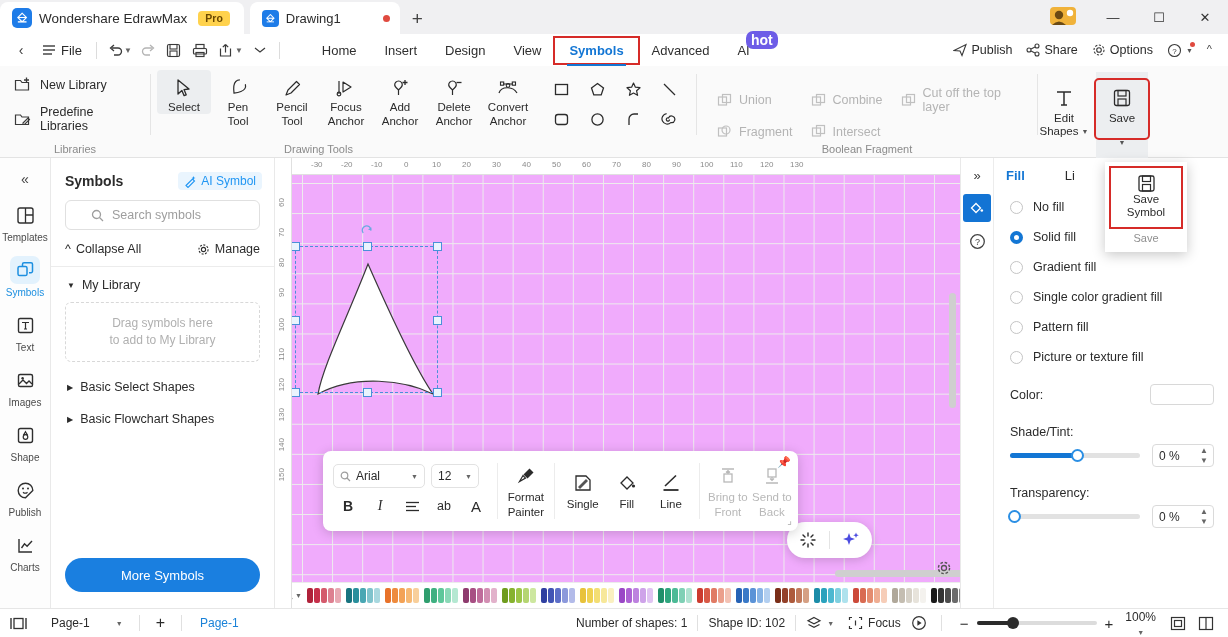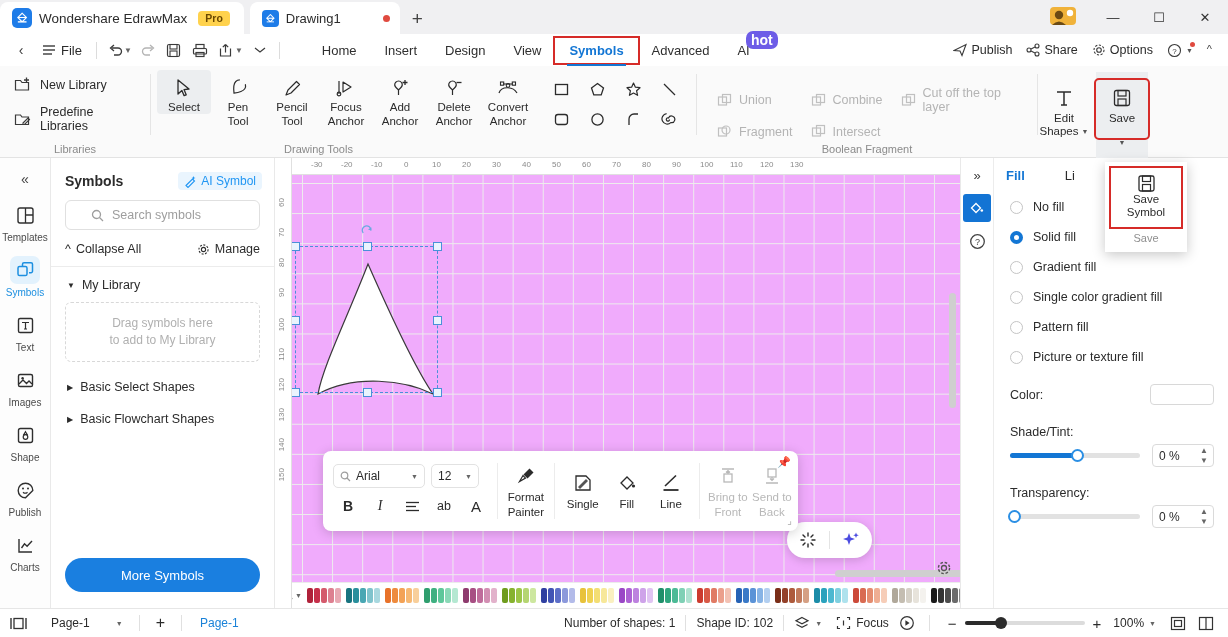--- a/index.html
+++ b/index.html
@@ -1099,21 +1099,21 @@
           <path d="M6.4 5.2l4.2 2.8-4.2 2.8z" fill="#333"></path>
         </svg>
     </span>
     <span class="sb-sep" style="margin-left:14px;"></span>
     <span style="font-size:15px;padding:0 8px;">−</span>
     <span class="zoomtrack">
       <span class="zoomfill"></span>
       <span class="zoomknob"></span>
     </span>
     <span style="font-size:15px;padding:0 8px;">+</span>
-    <span class="sb-item" style="margin-left:4px;">
+    <span class="sb-item" style="margin-left:4px;flex-direction:column;">
       <span>100%</span>
       <span style="font-size:7px;color:#666;">▼</span>
     </span>
     <span style="margin-left:14px;">
       <svg width="16" height="15" viewBox="0 0 16 15">
           <rect x="1.5" y="1.5" width="13" height="12" fill="none" stroke="#333" stroke-width="1.2"></rect>
           <rect x="4.5" y="4.5" width="7" height="6" fill="none" stroke="#333" stroke-width="1.2"></rect>
         </svg>
     </span>
     <span style="margin-left:12px;margin-right:4px;">

